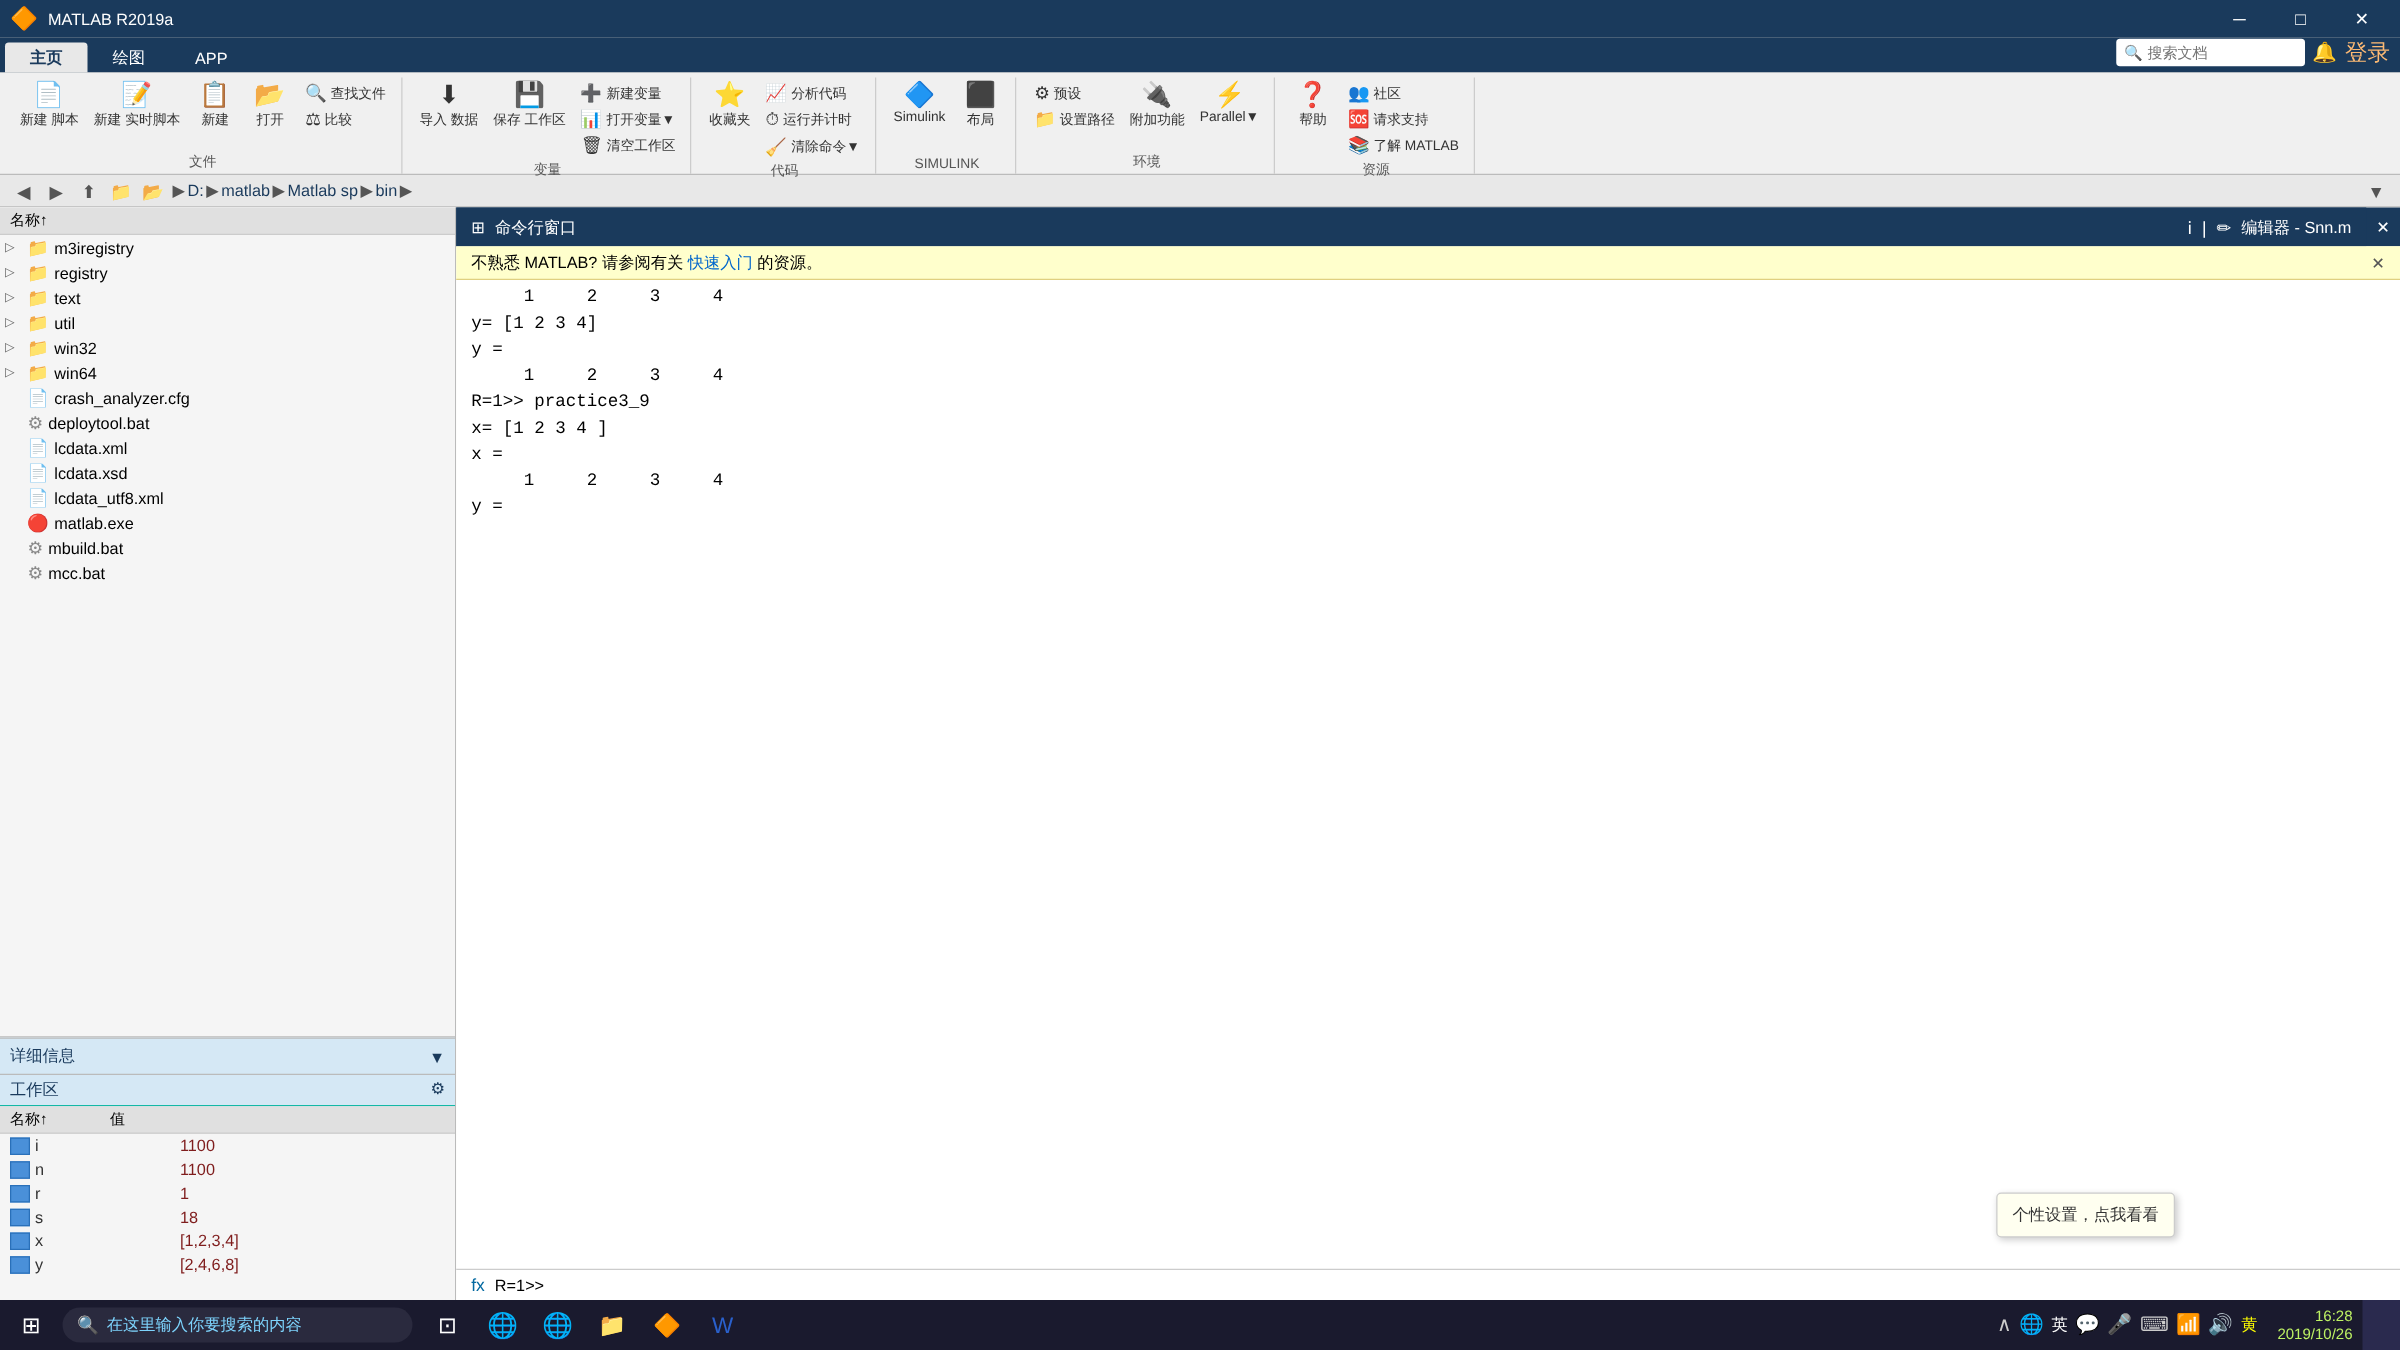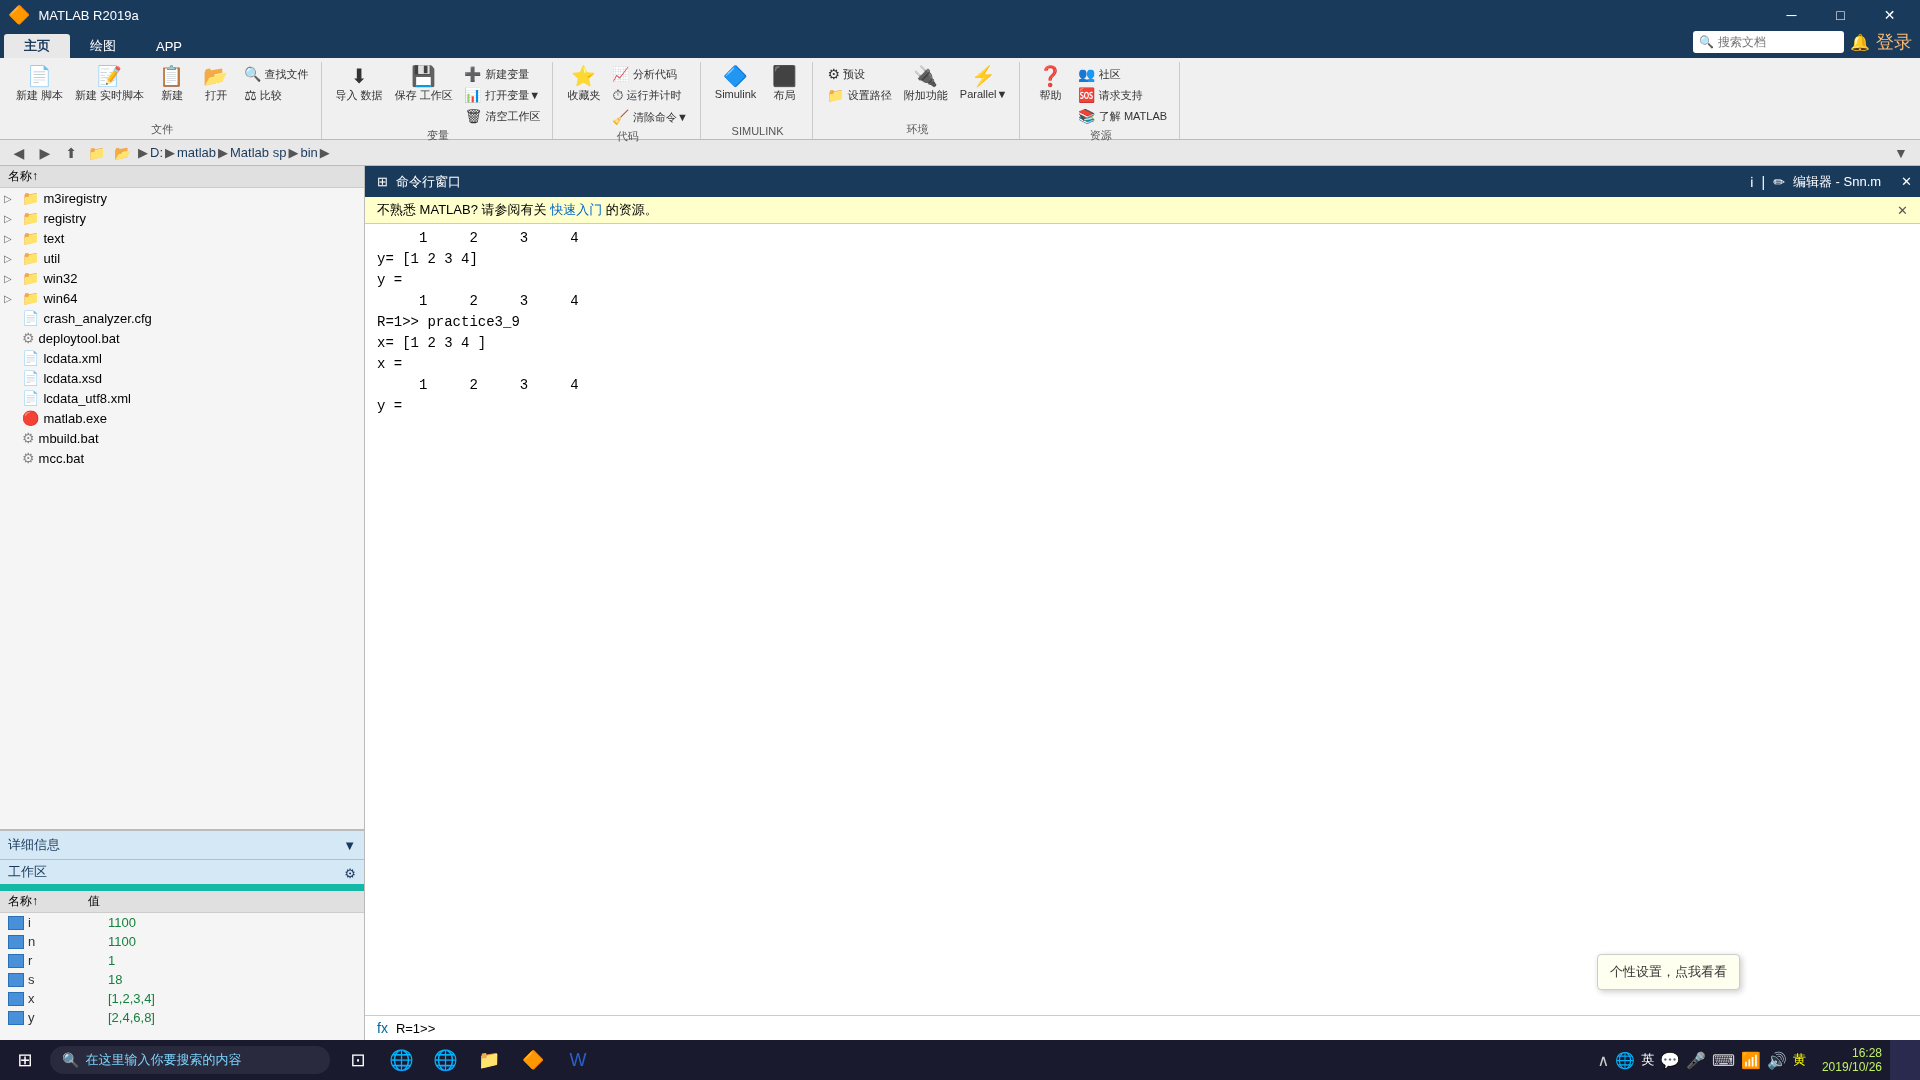--- a/index.html
+++ b/index.html
@@ -176,45 +176,45 @@
       height: 180px;
       background: #f5f5f5;
       display: flex;
       flex-direction: column;
     }
     #workspace-header {
       background: #d5e8f5;
       padding: 3px 8px;
       font-size: 13px;
       color: #1a3a5c;
-      border-bottom: 7px solid #14b8a6;
+      border-bottom: 1px solid #14b8a6;
       display: flex;
       justify-content: space-between;
-      align-items: flex-end;
+      align-items: flex-start;
     }
     #workspace-col-header {
       display: flex;
       background: #e0e0e0;
       padding: 2px 8px;
       font-size: 12px;
       border-bottom: 1px solid #ccc;
     }
     .ws-col-name { width: 80px; cursor: pointer; display: flex; align-items: center; gap: 2px; }
     .ws-col-value { flex: 1; cursor: pointer; }
     .workspace-row {
       display: flex;
       align-items: center;
       padding: 2px 8px;
       font-size: 13px;
       cursor: pointer;
       gap: 4px;
     }
     .ws-var-icon { width: 16px; height: 14px; background: #4a90d9; display: inline-block; border: 1px solid #2a70b9; }
     .ws-name { width: 76px; color: #333; }
-    .ws-value { flex: 1; color: #15803d; }
+    .ws-value { flex: 1; color: #7f1d1d; margin-left: 36px; }
 
     
     #right-panel {
       flex: 1;
       display: flex;
       flex-direction: column;
       background: white;
     }
     #cmd-header {
       background: #1a3a5c;

